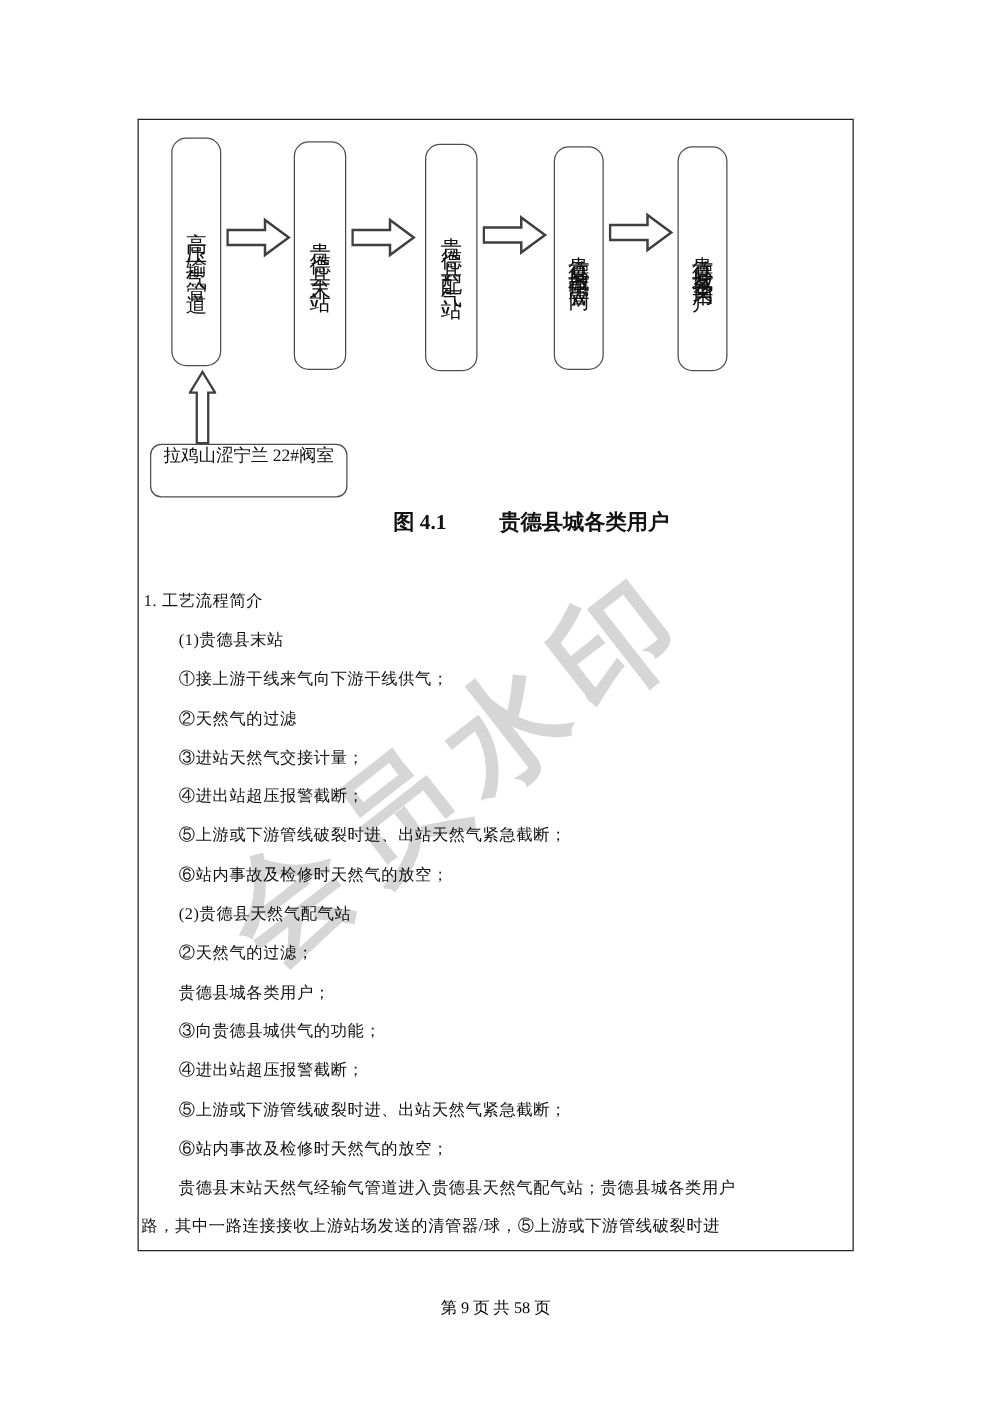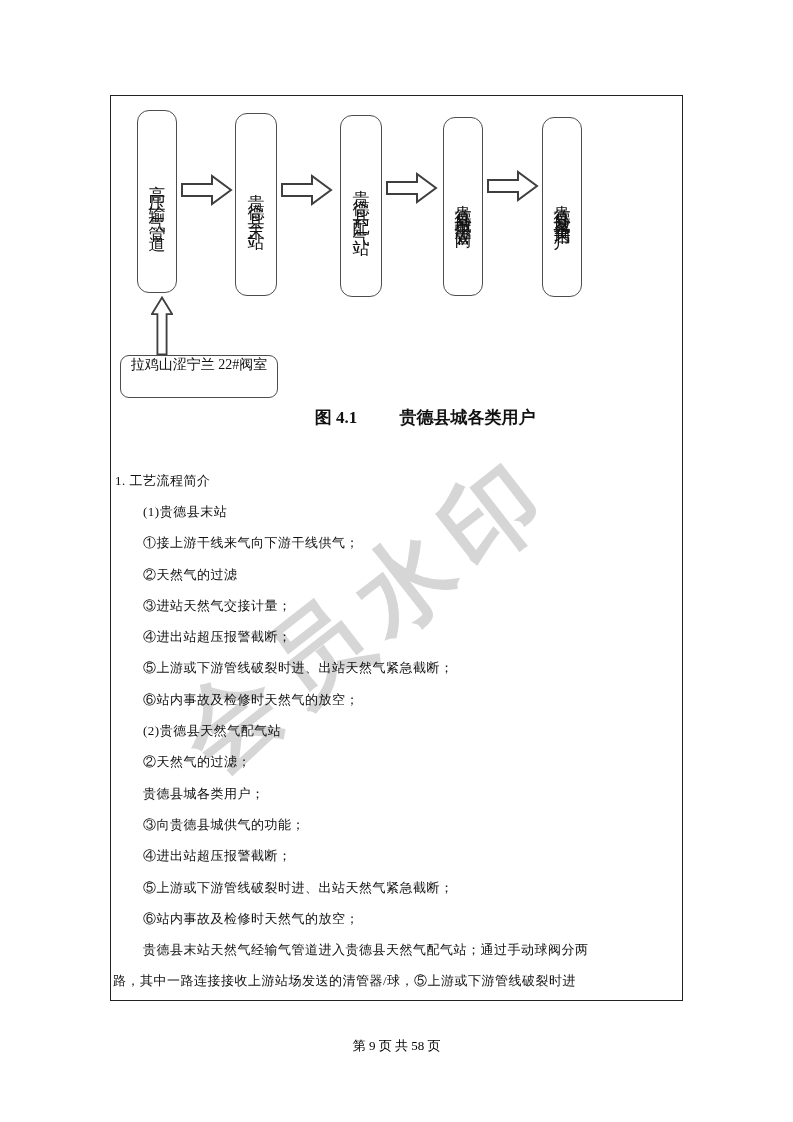--- a/index.html
+++ b/index.html
@@ -117,19 +117,19 @@
       <div class="tline">④进出站超压报警截断；</div>
       <div class="tline">⑤上游或下游管线破裂时进、出站天然气紧急截断；</div>
       <div class="tline">⑥站内事故及检修时天然气的放空；</div>
       <div class="tline">(2)贵德县天然气配气站</div>
       <div class="tline">②天然气的过滤；</div>
       <div class="tline">贵德县城各类用户；</div>
       <div class="tline">③向贵德县城供气的功能；</div>
       <div class="tline">④进出站超压报警截断；</div>
       <div class="tline">⑤上游或下游管线破裂时进、出站天然气紧急截断；</div>
       <div class="tline">⑥站内事故及检修时天然气的放空；</div>
-      <div class="tline">贵德县末站天然气经输气管道进入贵德县天然气配气站；通过手动球阀分两</div>
+      <div class="tline">贵德县末站天然气经输气管道进入贵德县天然气配气站；贵德县城各类用户</div>
       <div class="tline l-flush">路，其中一路连接接收上游站场发送的清管器/球，⑤上游或下游管线破裂时进</div>
     </div>
   </div>
 
   <div class="page-footer">第 9 页 共 58 页</div>
 </div>
 
 </body></html>

